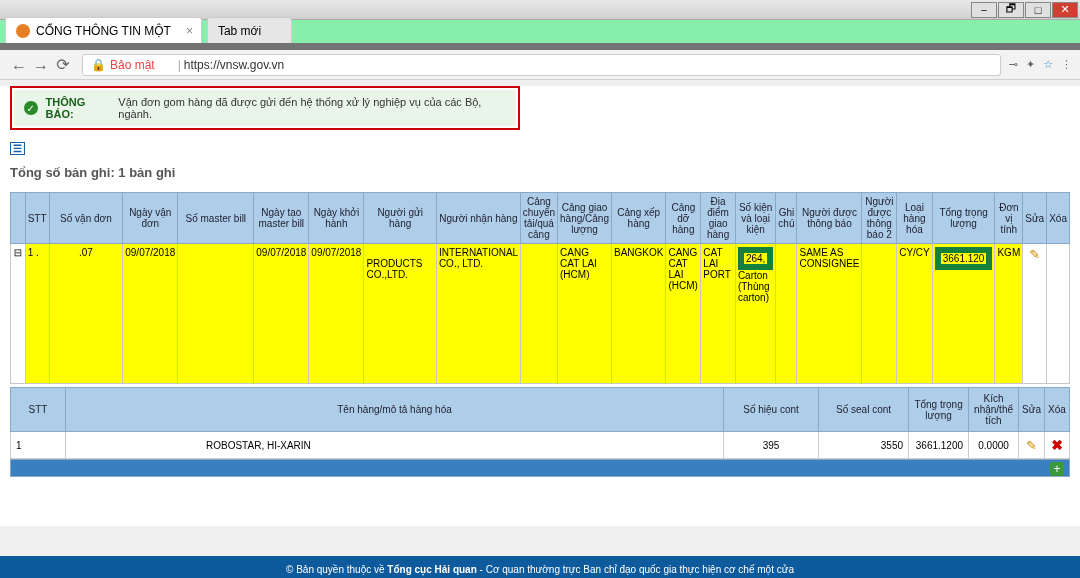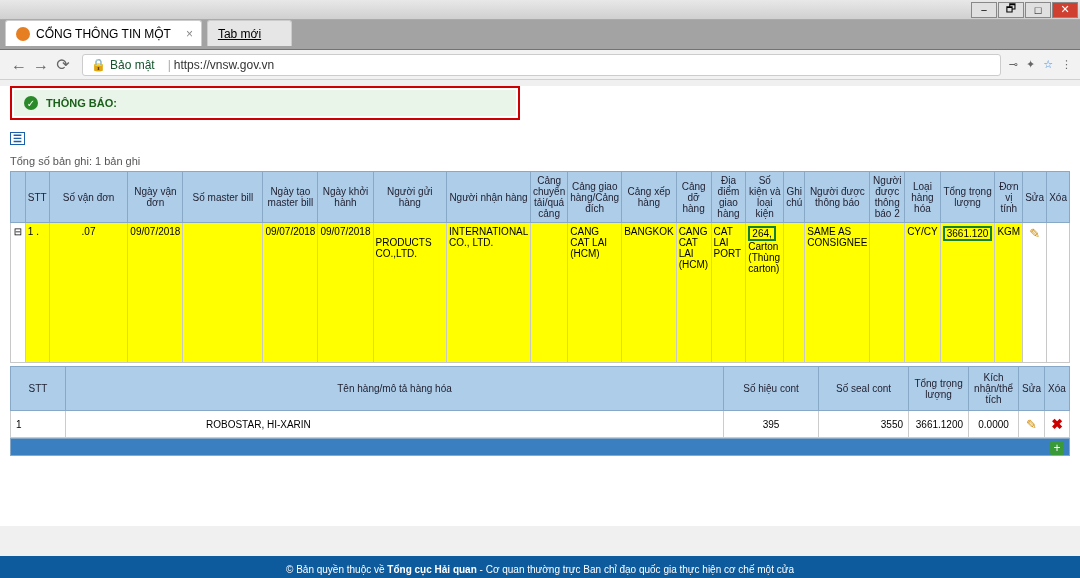--- a/index.html
+++ b/index.html
@@ -2,54 +2,54 @@
 <html><head>
   <meta charset="utf-8">
   <style>
     * { box-sizing: border-box; margin: 0; padding: 0; }
     body { font-family: Arial, sans-serif; font-size: 11px; background: #f0f0f0; width: 1080px; }
     
     .window-controls { height: 20px; background: linear-gradient(#e8e8e8, #d0d0d0); display: flex; justify-content: flex-end; align-items: center; padding-right: 2px; border-bottom: 1px solid #aaa; }
     .win-btn { width: 26px; height: 16px; margin-left: 1px; border: 1px solid #888; background: #e0e0e0; display: flex; align-items: center; justify-content: center; font-size: 11px; cursor: pointer; }
     .win-btn.close { background: #d04030; color: white; }
     
-    .tabs-row { height: 30px; background: #a3a3a3; display: flex; align-items: flex-start; border-bottom: 1px solid #737373; }
+    .tabs-row { height: 30px; background: #86efac; display: flex; align-items: flex-end; border-bottom: 7px solid #737373; }
     .tab { height: 26px; padding: 5px 30px 5px 10px; background: #fff; border: 1px solid #ccc; border-bottom: none; border-radius: 3px 3px 0 0; margin-left: 5px; display: flex; align-items: center; position: relative; font-size: 12px; }
-    .tab.inactive { background: #e6e6e6; text-decoration: underline; }
+    .tab.inactive { background: #e6e6e6; }
     .tab-close { position: absolute; right: 8px; color: #888; cursor: pointer; }
     .favicon { width: 14px; height: 14px; border-radius: 50%; margin-right: 6px; display: inline-block; }
     .favicon.orange { background: #e67e22; }
     
     .addr-bar { height: 30px; background: #f2f2f2; display: flex; align-items: center; padding: 0 8px; border-bottom: 1px solid #d0d0d0; }
     .nav-btn { width: 22px; text-align: center; color: #666; font-size: 16px; cursor: pointer; }
     .url-box { flex: 1; height: 22px; border: 1px solid #ccc; border-radius: 3px; display: flex; align-items: center; padding: 0 8px; background: #fff; font-size: 12px; margin: 0 8px; }
     .lock { color: #2a8a2a; margin-right: 4px; }
-    .secure-text { color: #14532d; margin-right: 10px; }
+    .secure-text { color: #ef4444; margin-right: 20px; }
     .url-sep { color: #aaa; margin: 0 3px; }
     .url-domain { color: #333; }
     .addr-icons { display: flex; gap: 8px; color: #666; }
     
     .content { background: #fff; padding: 0 10px 10px; min-height: 440px; }
     
     .alert-box { margin: 6px 0; border: 2px solid #cc0000; padding: 2px; width: 510px; }
     .alert-inner { background: #e8f5e8; padding: 6px 10px; display: flex; align-items: center; font-size: 11px; }
     .alert-check { width: 14px; height: 14px; border-radius: 50%; background: #2a8a2a; color: white; display: flex; align-items: center; justify-content: center; margin-right: 8px; font-size: 10px; }
     .alert-title { font-weight: bold; color: #1a5f1a; margin-right: 4px; }
     .alert-msg { color: #333; }
     
     .page-title { color: #1a5fa8; font-size: 15px; font-weight: bold; margin: 12px 0 10px 0; display: flex; align-items: center; }
     .page-title-icon { margin-right: 5px; border: 1px solid #1a5fa8; padding: 0 2px; font-size: 10px; }
     
-    .record-count { color: #555; font-size: 11px; margin-bottom: 4px; }
+    .record-count { color: #555; font-size: 13px; margin-bottom: 12px; font-weight: bold; }
     
     .main-table { width: 100%; border-collapse: collapse; font-size: 10px; }
     .main-table th { background: #aecde8; border: 1px solid #88a8c8; padding: 3px 2px; font-weight: normal; color: #223; text-align: center; vertical-align: middle; }
     .main-table td { border: 1px solid #c8c8c8; padding: 3px 2px; vertical-align: top; background: #ffff00; }
     .main-table td.white { background: #fff; text-align: center; }
-    .redbox { border: 2px solid #15803d; display: inline-block; padding: 0 2px; }
+    .redbox { border: 6px solid #15803d; display: inline-block; padding: 0 2px; }
     .pencil { color: #cc8800; cursor: pointer; font-size: 13px; }
     
     .sub-table-wrap { margin-top: 3px; }
     .sub-table { width: 100%; border-collapse: collapse; font-size: 10px; }
     .sub-table th { background: #aecde8; border: 1px solid #88a8c8; padding: 5px 3px; font-weight: normal; color: #223; text-align: center; }
     .sub-table td { border: 1px solid #ccc; padding: 5px; background: #fff; }
     .del-x { color: #cc0000; font-weight: bold; cursor: pointer; font-size: 14px; }
     .footer-bar { background: #3a7fbf; height: 18px; margin-top: 0; border: 1px solid #88a8c8; position: relative; }
     .add-btn { position: absolute; right: 5px; top: 2px; width: 14px; height: 14px; background: #3a9a3a; color: white; display: flex; align-items: center; justify-content: center; border-radius: 2px; cursor: pointer; font-size: 12px; }
     
@@ -95,20 +95,21 @@
     <span>⋮</span>
   </div>
 </div>
 
 <div class="content">
 
   <div class="alert-box">
     <div class="alert-inner">
       <span class="alert-check">✓</span>
       <span class="alert-title">THÔNG BÁO:</span>
+      <span class="alert-msg">Vận đơn gom hàng đã được gửi đến hệ thống xử lý nghiệp vụ của các Bộ, ngành.</span>
     </div>
   </div>
 
   <div class="page-title">
     <span class="page-title-icon">☰</span>
   </div>
 
   <div class="record-count">Tổng số bản ghi: 1 bản ghi</div>
 
   <table class="main-table">
@@ -117,21 +118,21 @@
         <th style="width:15px"></th>
         <th style="width:20px">STT</th>
         <th style="width:85px">Số vận đơn</th>
         <th style="width:50px">Ngày vận đơn</th>
         <th style="width:85px">Số master bill</th>
         <th style="width:50px">Ngày tạo master bill</th>
         <th style="width:50px">Ngày khởi hành</th>
         <th style="width:75px">Người gửi hàng</th>
         <th style="width:75px">Người nhận hàng</th>
         <th style="width:29px">Cảng chuyển tải/quá cảng</th>
-        <th style="width:50px">Cảng giao hàng/Cảng đích</th>
+        <th style="width:50px">Cảng giao hàng/Cảng lượng</th>
         <th style="width:45px">Cảng xếp hàng</th>
         <th style="width:35px">Cảng dỡ hàng</th>
         <th style="width:35px">Địa điểm giao hàng</th>
         <th style="width:38px">Số kiện và loại kiện</th>
         <th style="width:16px">Ghi chú</th>
         <th style="width:55px">Người được thông báo</th>
         <th style="width:35px">Người được thông báo 2</th>
         <th style="width:30px">Loại hàng hóa</th>
         <th style="width:45px">Tổng trọng lượng</th>
         <th style="width:25px">Đơn vị tính</th>

